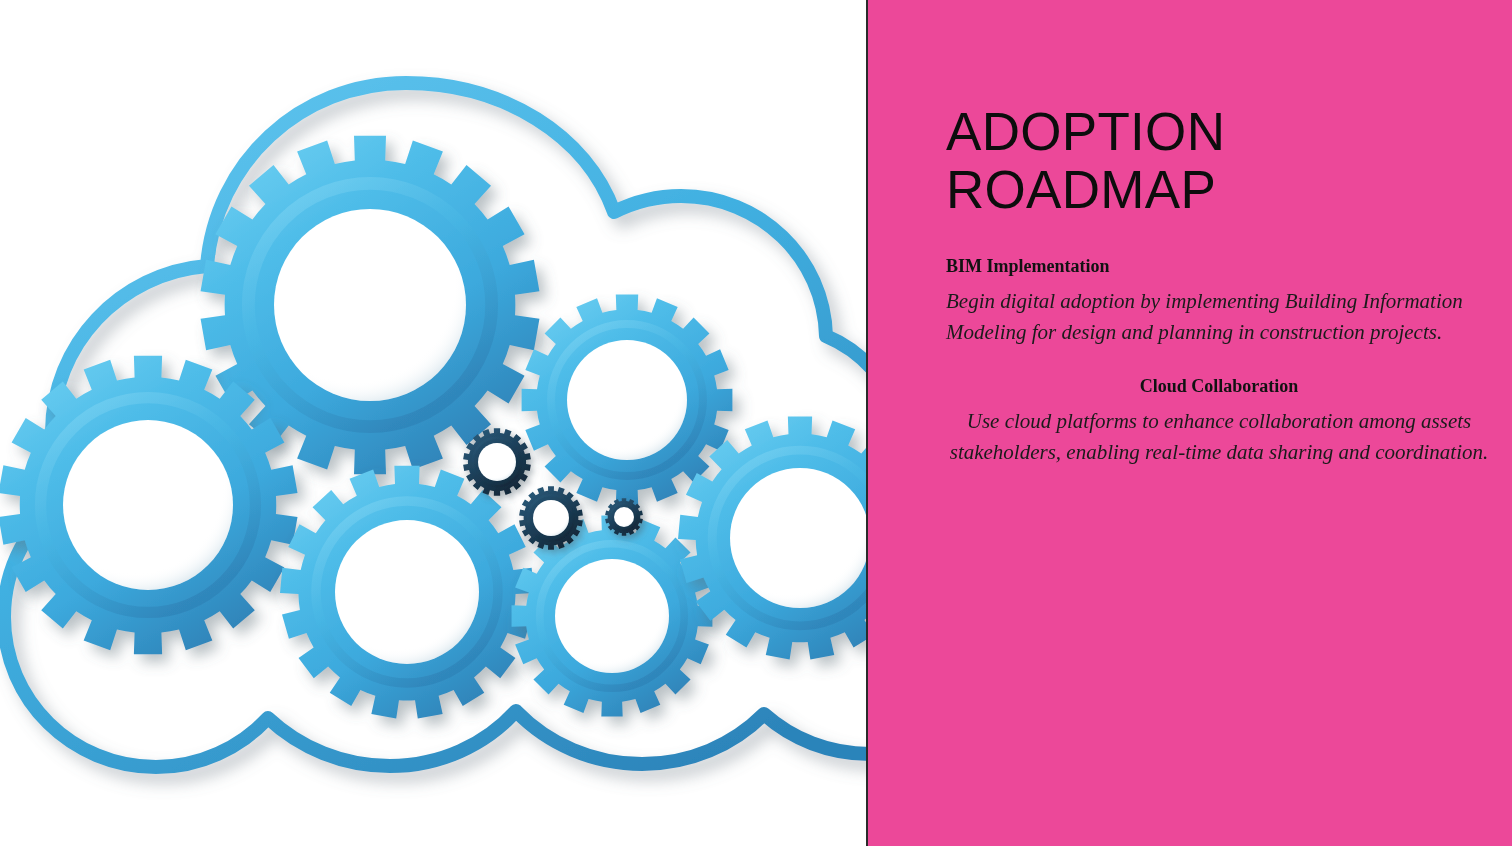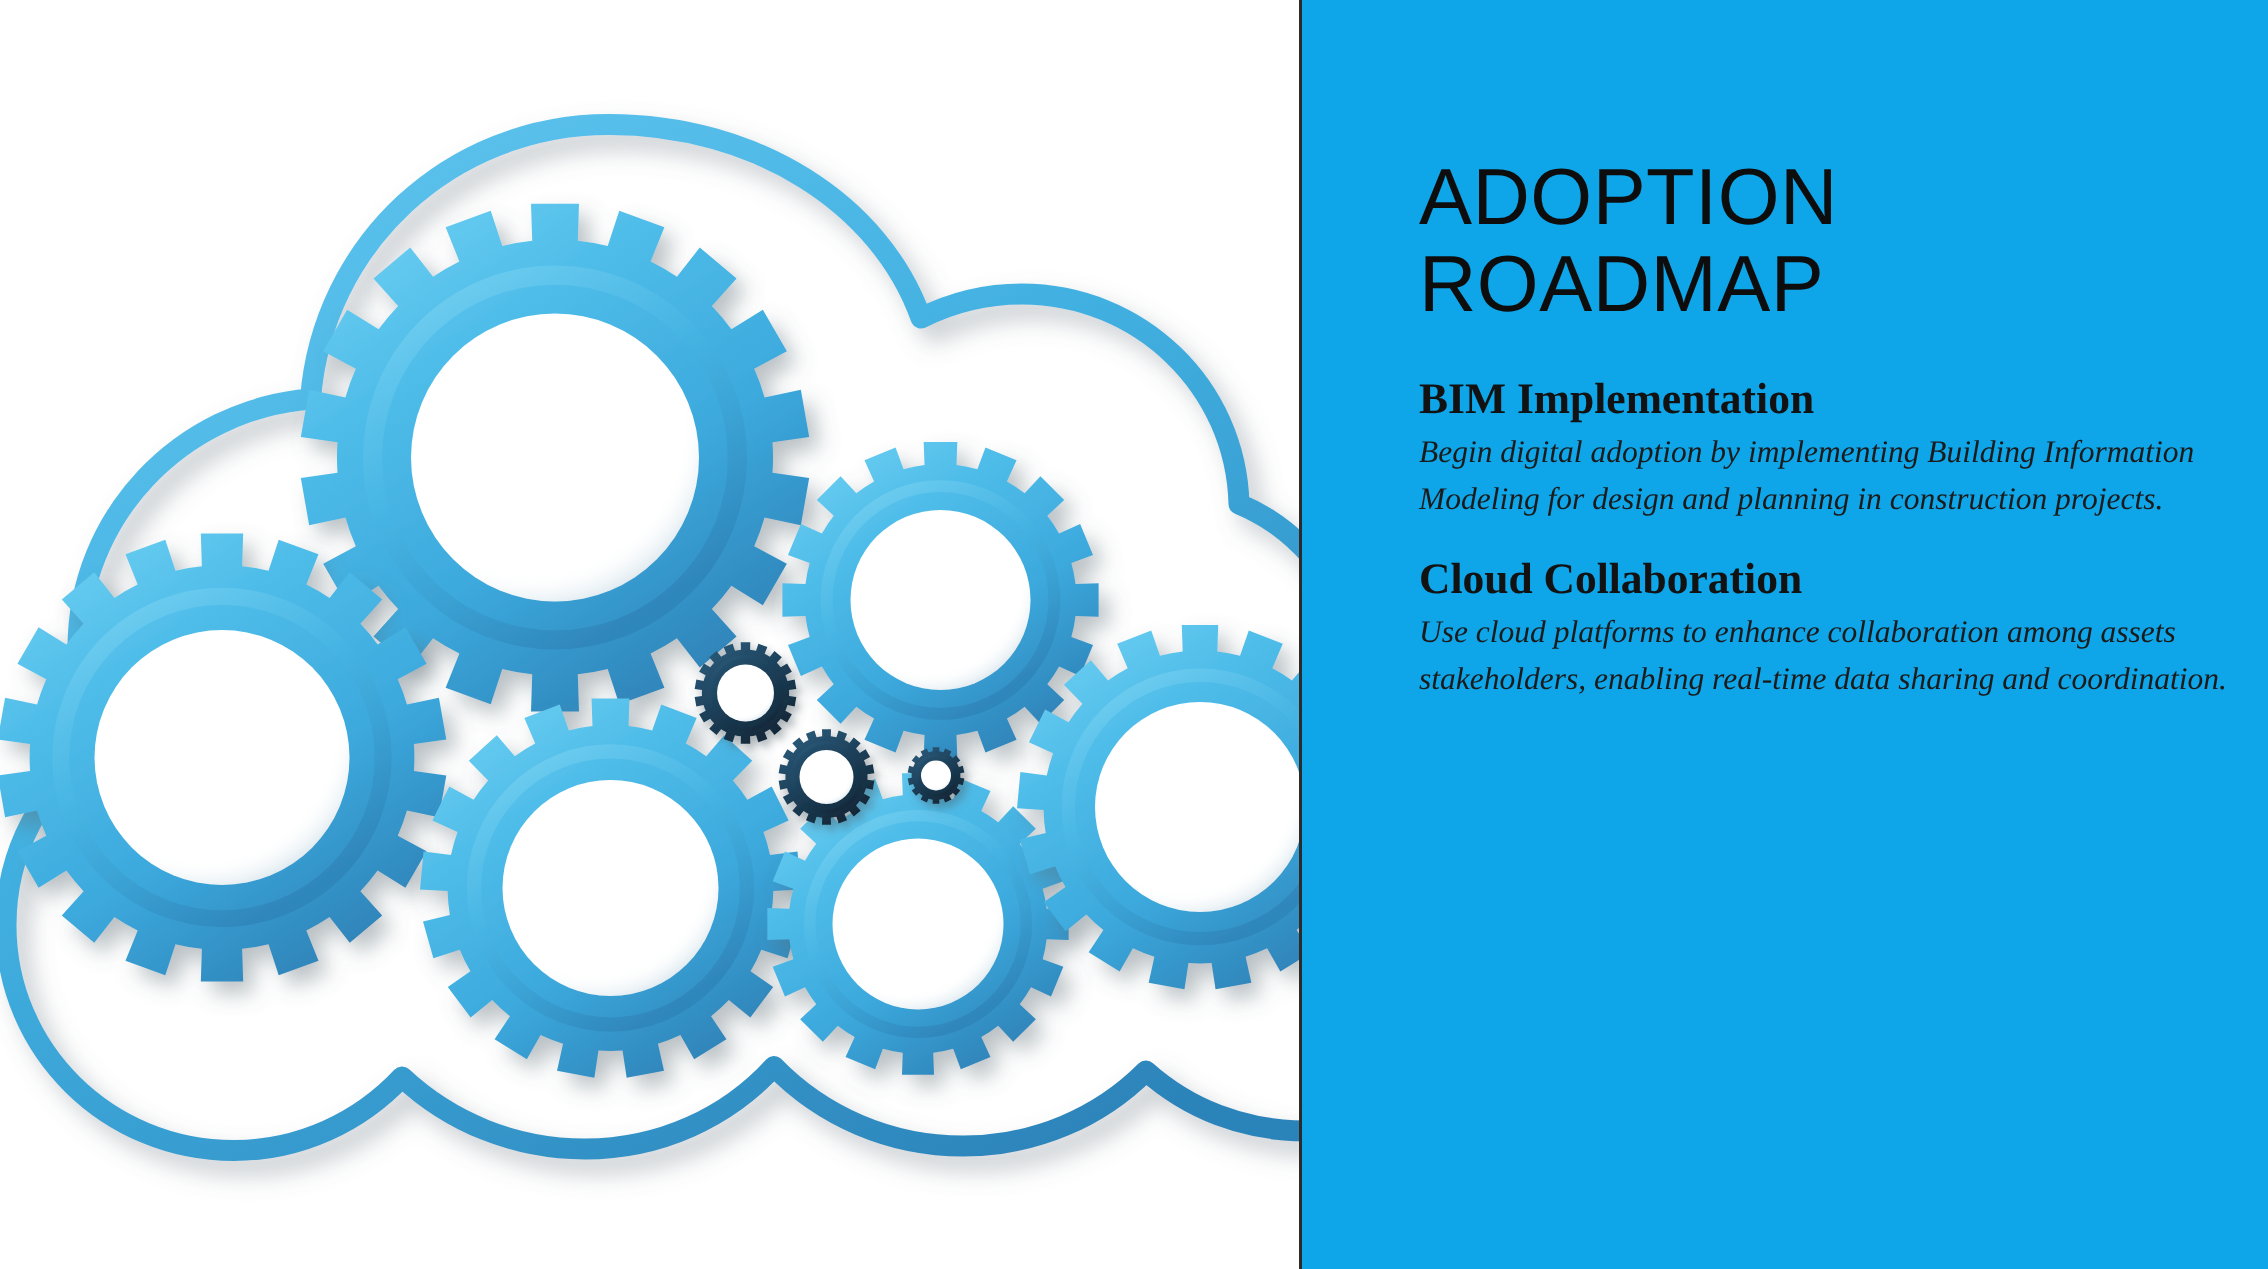--- a/index.html
+++ b/index.html
@@ -48,40 +48,40 @@
     height: 846px;
     background: #2b2b2b;
     z-index: 5;
   }
 
   
   .text-panel {
     position: relative;
     flex: 1 1 auto;
     height: 846px;
-    background: #0ea5e9;
+    background: #ec4899;
     box-sizing: border-box;
     padding: 103px 20px 0 80px;
   }
   .deck-title {
     font-family: "Liberation Sans", sans-serif;
     font-weight: 400;
     font-size: 53px;
     line-height: 58px;
     letter-spacing: 0.3px;
     color: #0d0d0d;
     margin: 0 0 34px 0;
     max-width: 430px;
   }
   .section { margin-bottom: 26px; }
-  .section:last-child { margin-bottom: 0; }
+  .section:last-child { margin-bottom: 0; text-align: center; }
   .section-heading {
     font-family: "Liberation Serif", serif;
     font-weight: bold;
-    font-size: 29px;
+    font-size: 18px;
     line-height: 26px;
     color: #121212;
     margin: 0 0 7px 0;
   }
   .section-body {
     font-family: "Liberation Serif", serif;
     font-style: italic;
     font-weight: 400;
     font-size: 21px;
     line-height: 30.5px;

